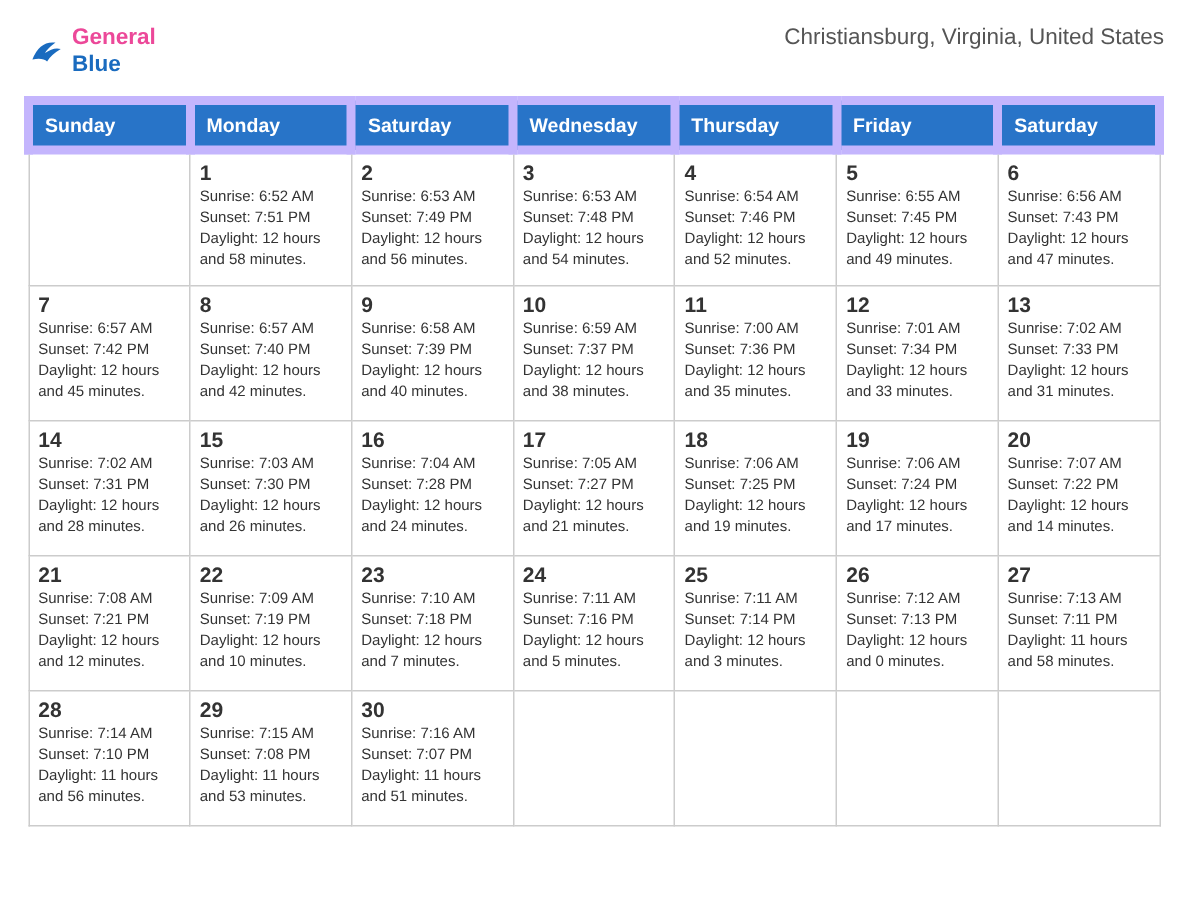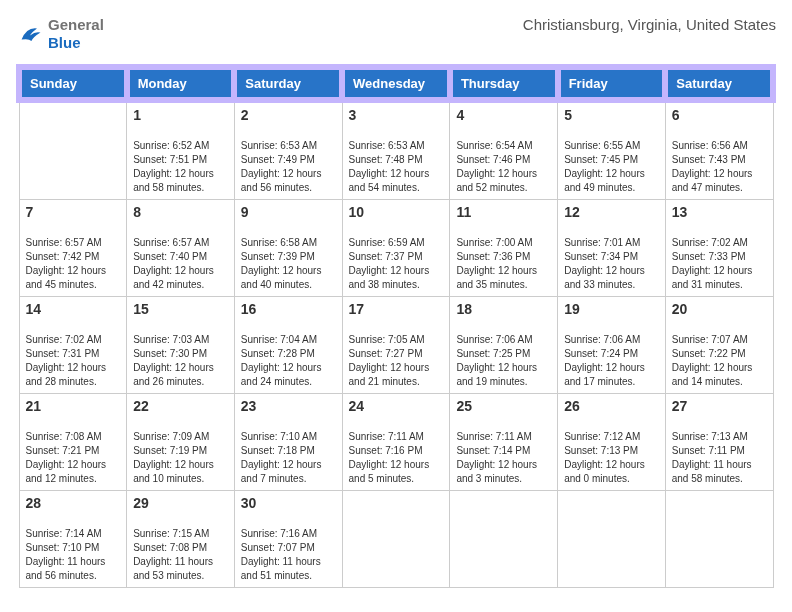--- a/index.html
+++ b/index.html
@@ -68,39 +68,38 @@
       font-size: 14px;
       font-weight: bold;
       color: #333;
       display: block;
       margin-bottom: 2px;
     }
     .day-info {
       font-size: 10px;
       color: #333;
       line-height: 1.4;
-      margin-top: 16px;
     }
     .empty-cell {
       background: #f9f9f9;
     }
     .week-row td {
       height: 90px;
     }
   </style>
 </head>
 <body>
 
 <div class="header">
   <div class="logo">
     <svg class="logo-bird" viewBox="0 0 40 40">
       <path d="M8 28 Q15 10 30 12 Q22 18 20 22 Q28 16 35 18 Q25 24 22 30 Q18 26 8 28Z" fill="#1a6bbf"></path>
     </svg>
     <div class="logo-text">
-      <div style="color:#737373;font-size:15px;font-weight:bold;line-height:1.2;">General</div>
+      <div style="color:#ec4899;font-size:15px;font-weight:bold;line-height:1.2;">General</div>
       <div style="color:#1a6bbf;font-size:15px;font-weight:bold;line-height:1.2;">Blue</div>
     </div>
   </div>
   <div class="title-block">
     <div class="subtitle">Christiansburg, Virginia, United States</div>
   </div>
 </div>
 
 <table class="calendar">
   <thead>

